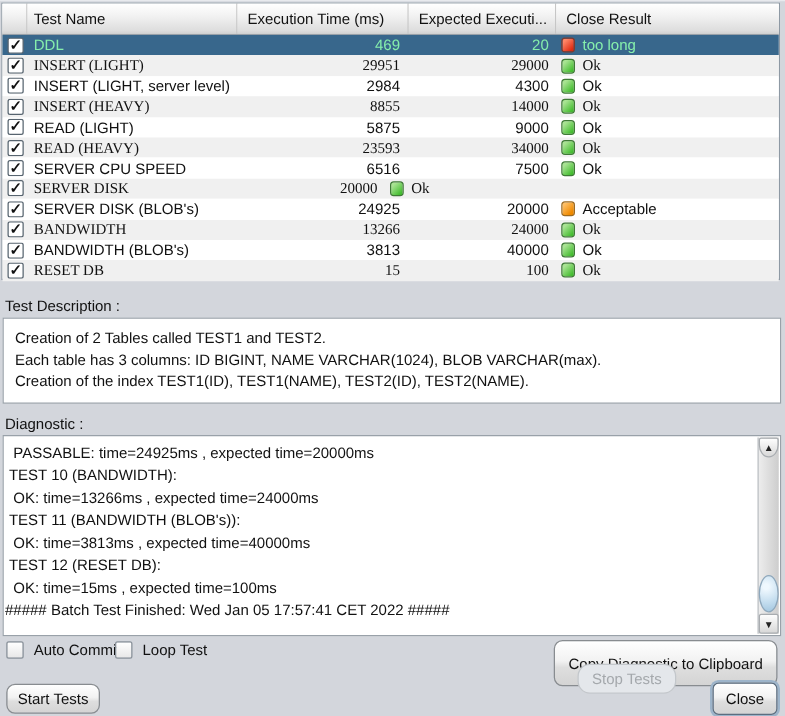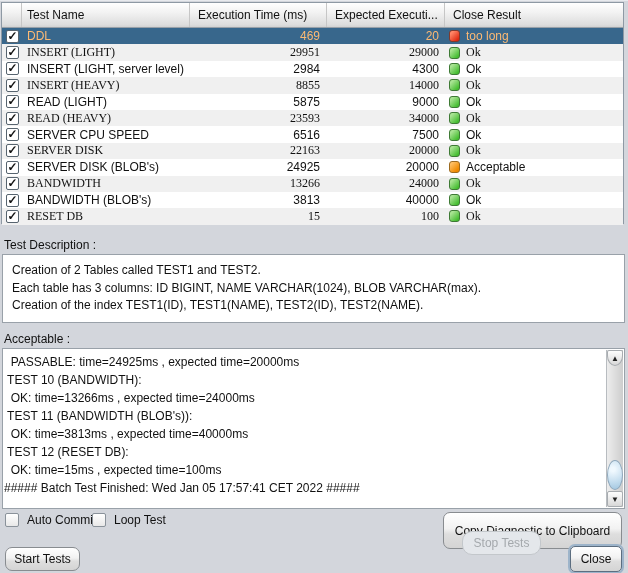--- a/index.html
+++ b/index.html
@@ -11,21 +11,21 @@
   .thead{display:flex;height:24px;border-bottom:1px solid #98A0A8;background:linear-gradient(#FFFFFF,#F2F2F2 40%,#DDDDDD 90%,#D2D2D2);}
   .th{box-sizing:border-box;border-right:1px solid #C6C6C6;display:flex;align-items:center;padding-left:8px;white-space:nowrap;overflow:hidden;background:linear-gradient(#FFFFFF,#F2F2F2 40%,#DDDDDD 90%,#D2D2D2);}
   .th.c0{width:20px;padding-left:0;}
   .th.c1{width:168px;padding-left:5px;}
   .th.c2{width:137px;}
   .th.c3{width:118px;}
   .th.c4{flex:1;border-right:none;}
   .row{display:flex;height:16.4px;align-items:center;}
   .row.odd{background:#FFFFFF;}
   .row.even{background:#F0F0F0;font-family:Liberation Serif, serif;}
-  .row.selected{background:#38678C;color:#fdba74;align-items:center;}
+  .row.selected{background:#38678C;color:#86efac;align-items:center;}
   .cell{box-sizing:border-box;white-space:nowrap;overflow:hidden;}
   .cell.c0{width:20px;display:flex;justify-content:center;align-items:center;}
   .cell.c1{width:168px;padding-left:5px;}
   .cell.c2{width:137px;text-align:right;padding-right:7px;}
   .cell.c3{width:118px;text-align:right;padding-right:6px;}
   .cell.c4{flex:1;display:flex;align-items:center;}
   .rowcheck{width:13px;height:13px;background:#fff;border:1px solid #57646F;border-radius:2px;box-sizing:border-box;position:relative;}
   .rowcheck::after{content:"✓";position:absolute;left:1px;top:-2px;font-size:12px;font-weight:bold;color:#111;}
   .status-sq{width:11px;height:12px;border-radius:3px;margin-left:4px;box-sizing:border-box;}
   .status-red{background:linear-gradient(135deg,#FF8566 20%,#DE2B12 85%);border:1px solid #7E3A2E;}
@@ -155,21 +155,20 @@
           <div class="cell c4">
             <div class="status-sq status-green"></div>
             <div class="status-label">Ok</div>
           </div>
         </div>
         <div class="row even">
           <div class="cell c0">
             <div class="rowcheck"></div>
           </div>
           <div class="cell c1">SERVER DISK</div>
-          <div class="cell c2">22163</div>
           <div class="cell c3">20000</div>
           <div class="cell c4">
             <div class="status-sq status-green"></div>
             <div class="status-label">Ok</div>
           </div>
         </div>
         <div class="row odd">
           <div class="cell c0">
             <div class="rowcheck"></div>
           </div>
@@ -220,21 +219,21 @@
       </div>
   </div>
 
   <div class="section-label" style="top:237px;">Test Description :</div>
   <div class="panel desc-panel" id="desc-panel">
       <div>Creation of 2 Tables called TEST1 and TEST2.</div>
       <div>Each table has 3 columns: ID BIGINT, NAME VARCHAR(1024), BLOB VARCHAR(max).</div>
       <div>Creation of the index TEST1(ID), TEST1(NAME), TEST2(ID), TEST2(NAME).</div>
     </div>
 
-  <div class="section-label" style="top:331px;">Acceptable :</div>
+  <div class="section-label" style="top:331px;">Diagnostic :</div>
   <div class="panel diag-panel">
     <pre class="diag-pre" id="diag-pre">  PASSABLE: time=24925ms , expected time=20000ms
  TEST 10 (BANDWIDTH):
   OK: time=13266ms , expected time=24000ms
  TEST 11 (BANDWIDTH (BLOB's)):
   OK: time=3813ms , expected time=40000ms
  TEST 12 (RESET DB):
   OK: time=15ms , expected time=100ms
 ##### Batch Test Finished: Wed Jan 05 17:57:41 CET 2022 #####</pre>
     <div class="vscroll">

